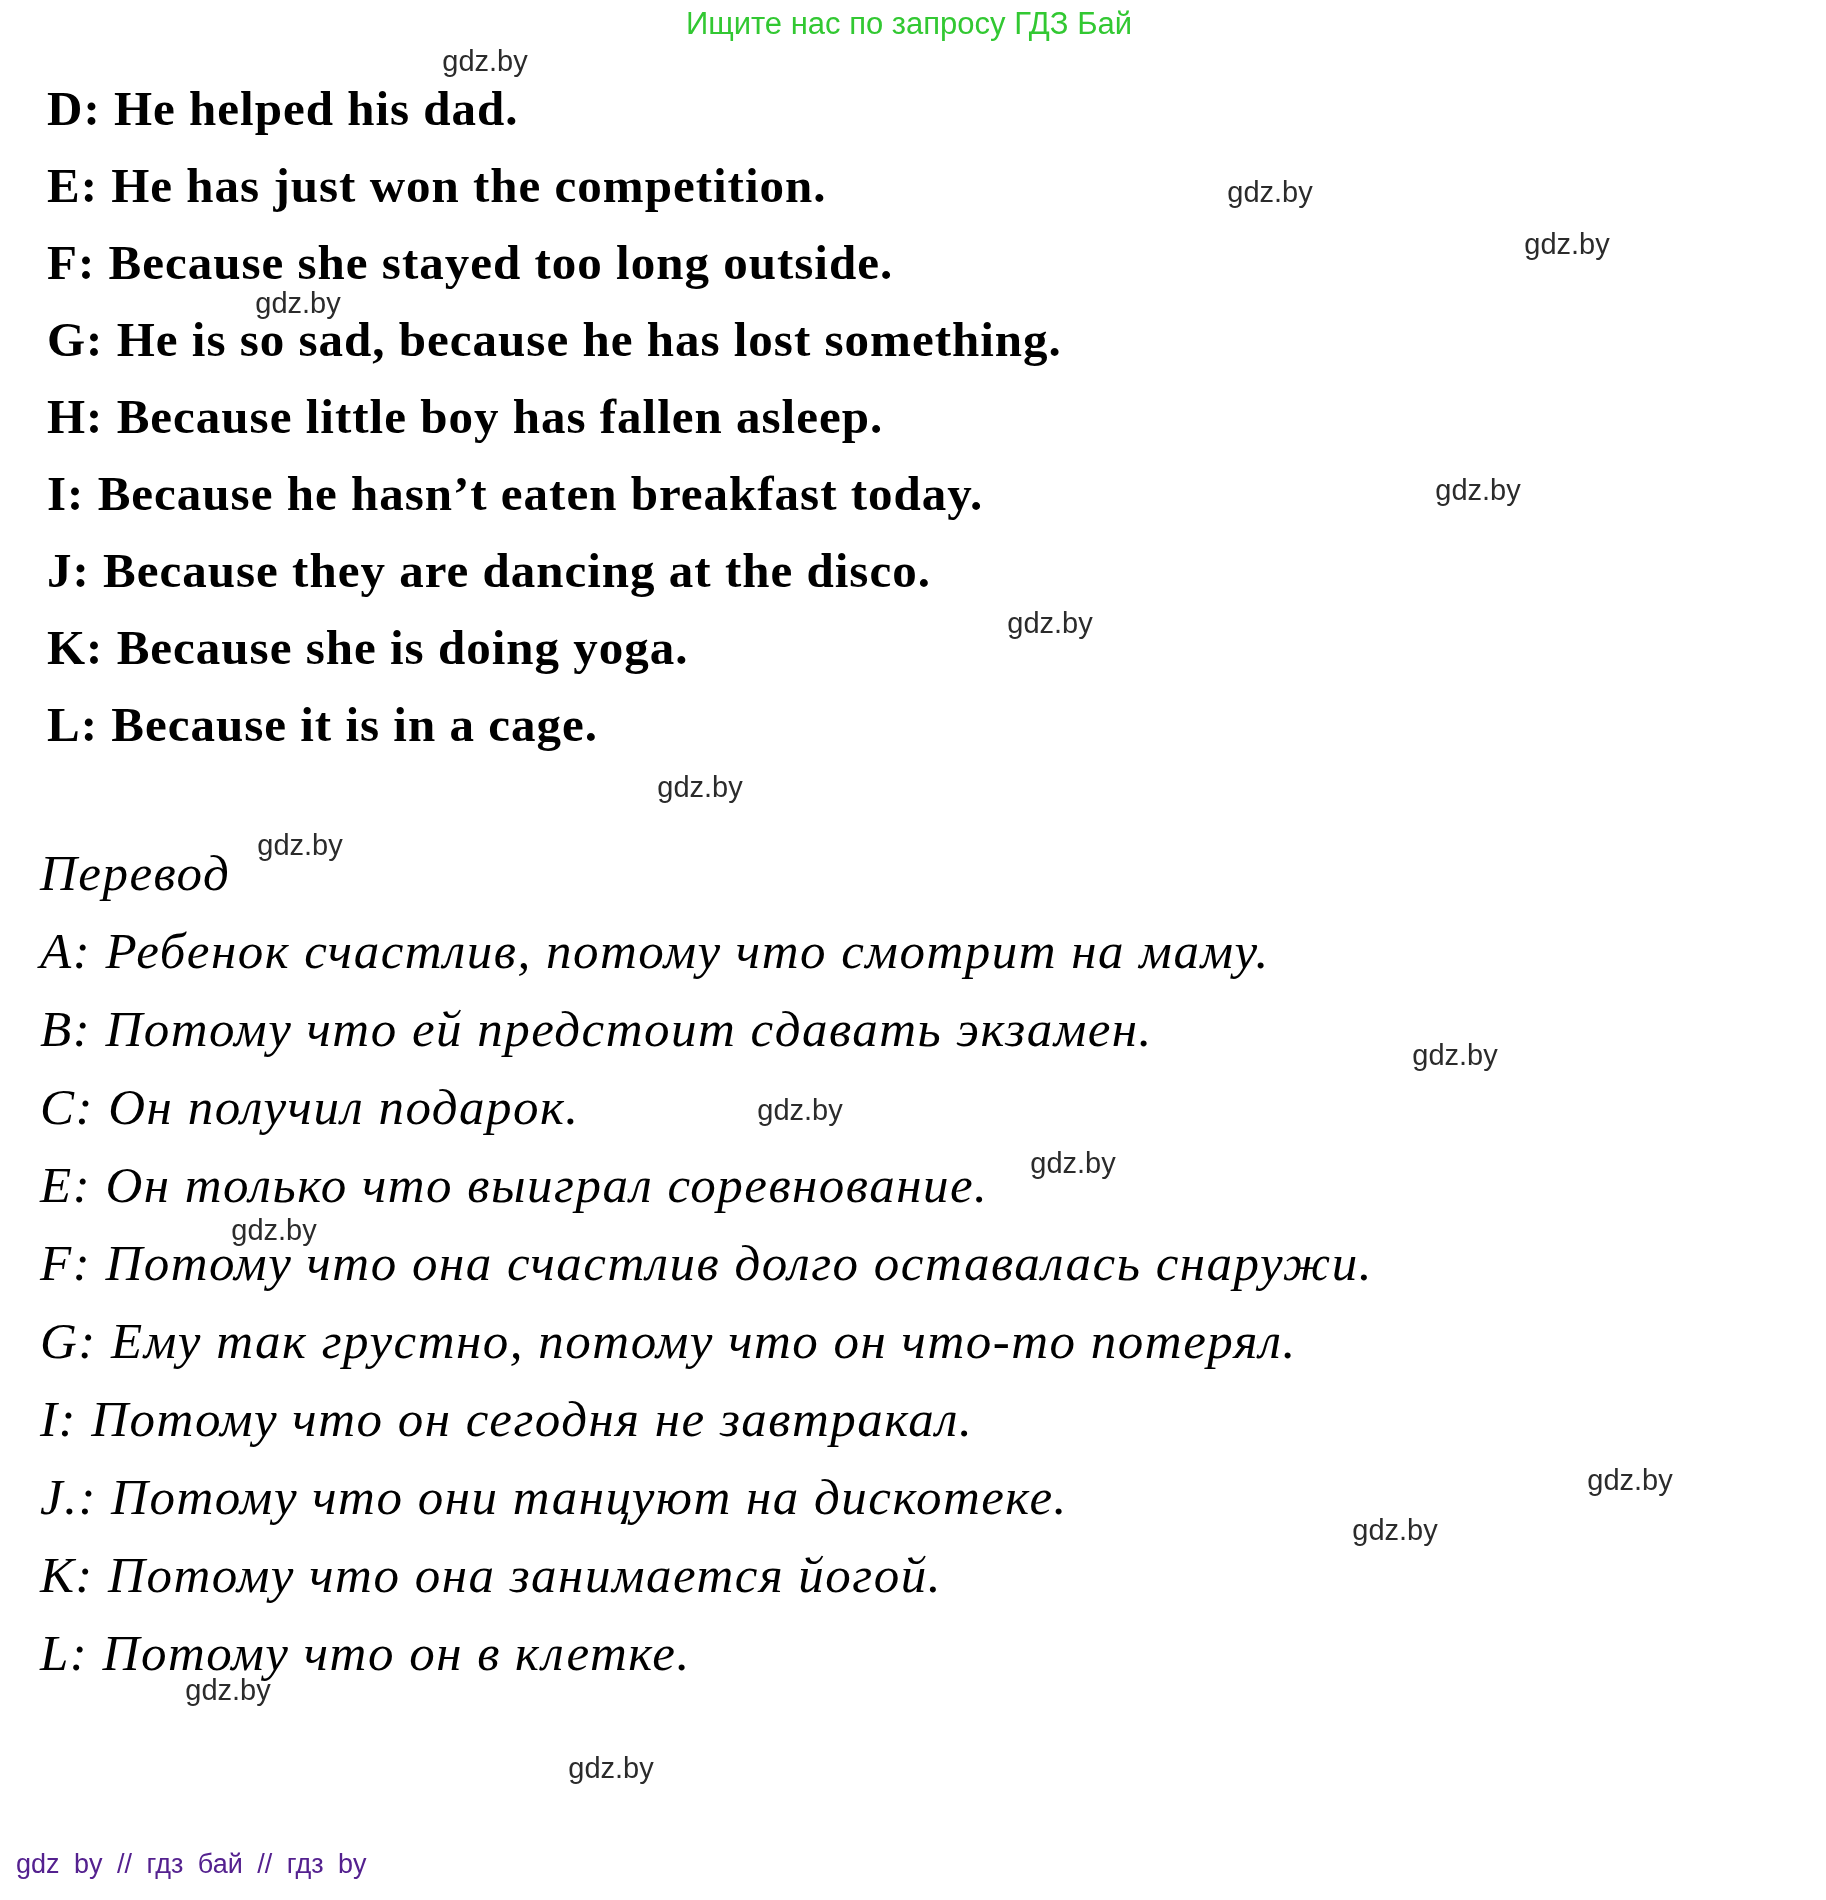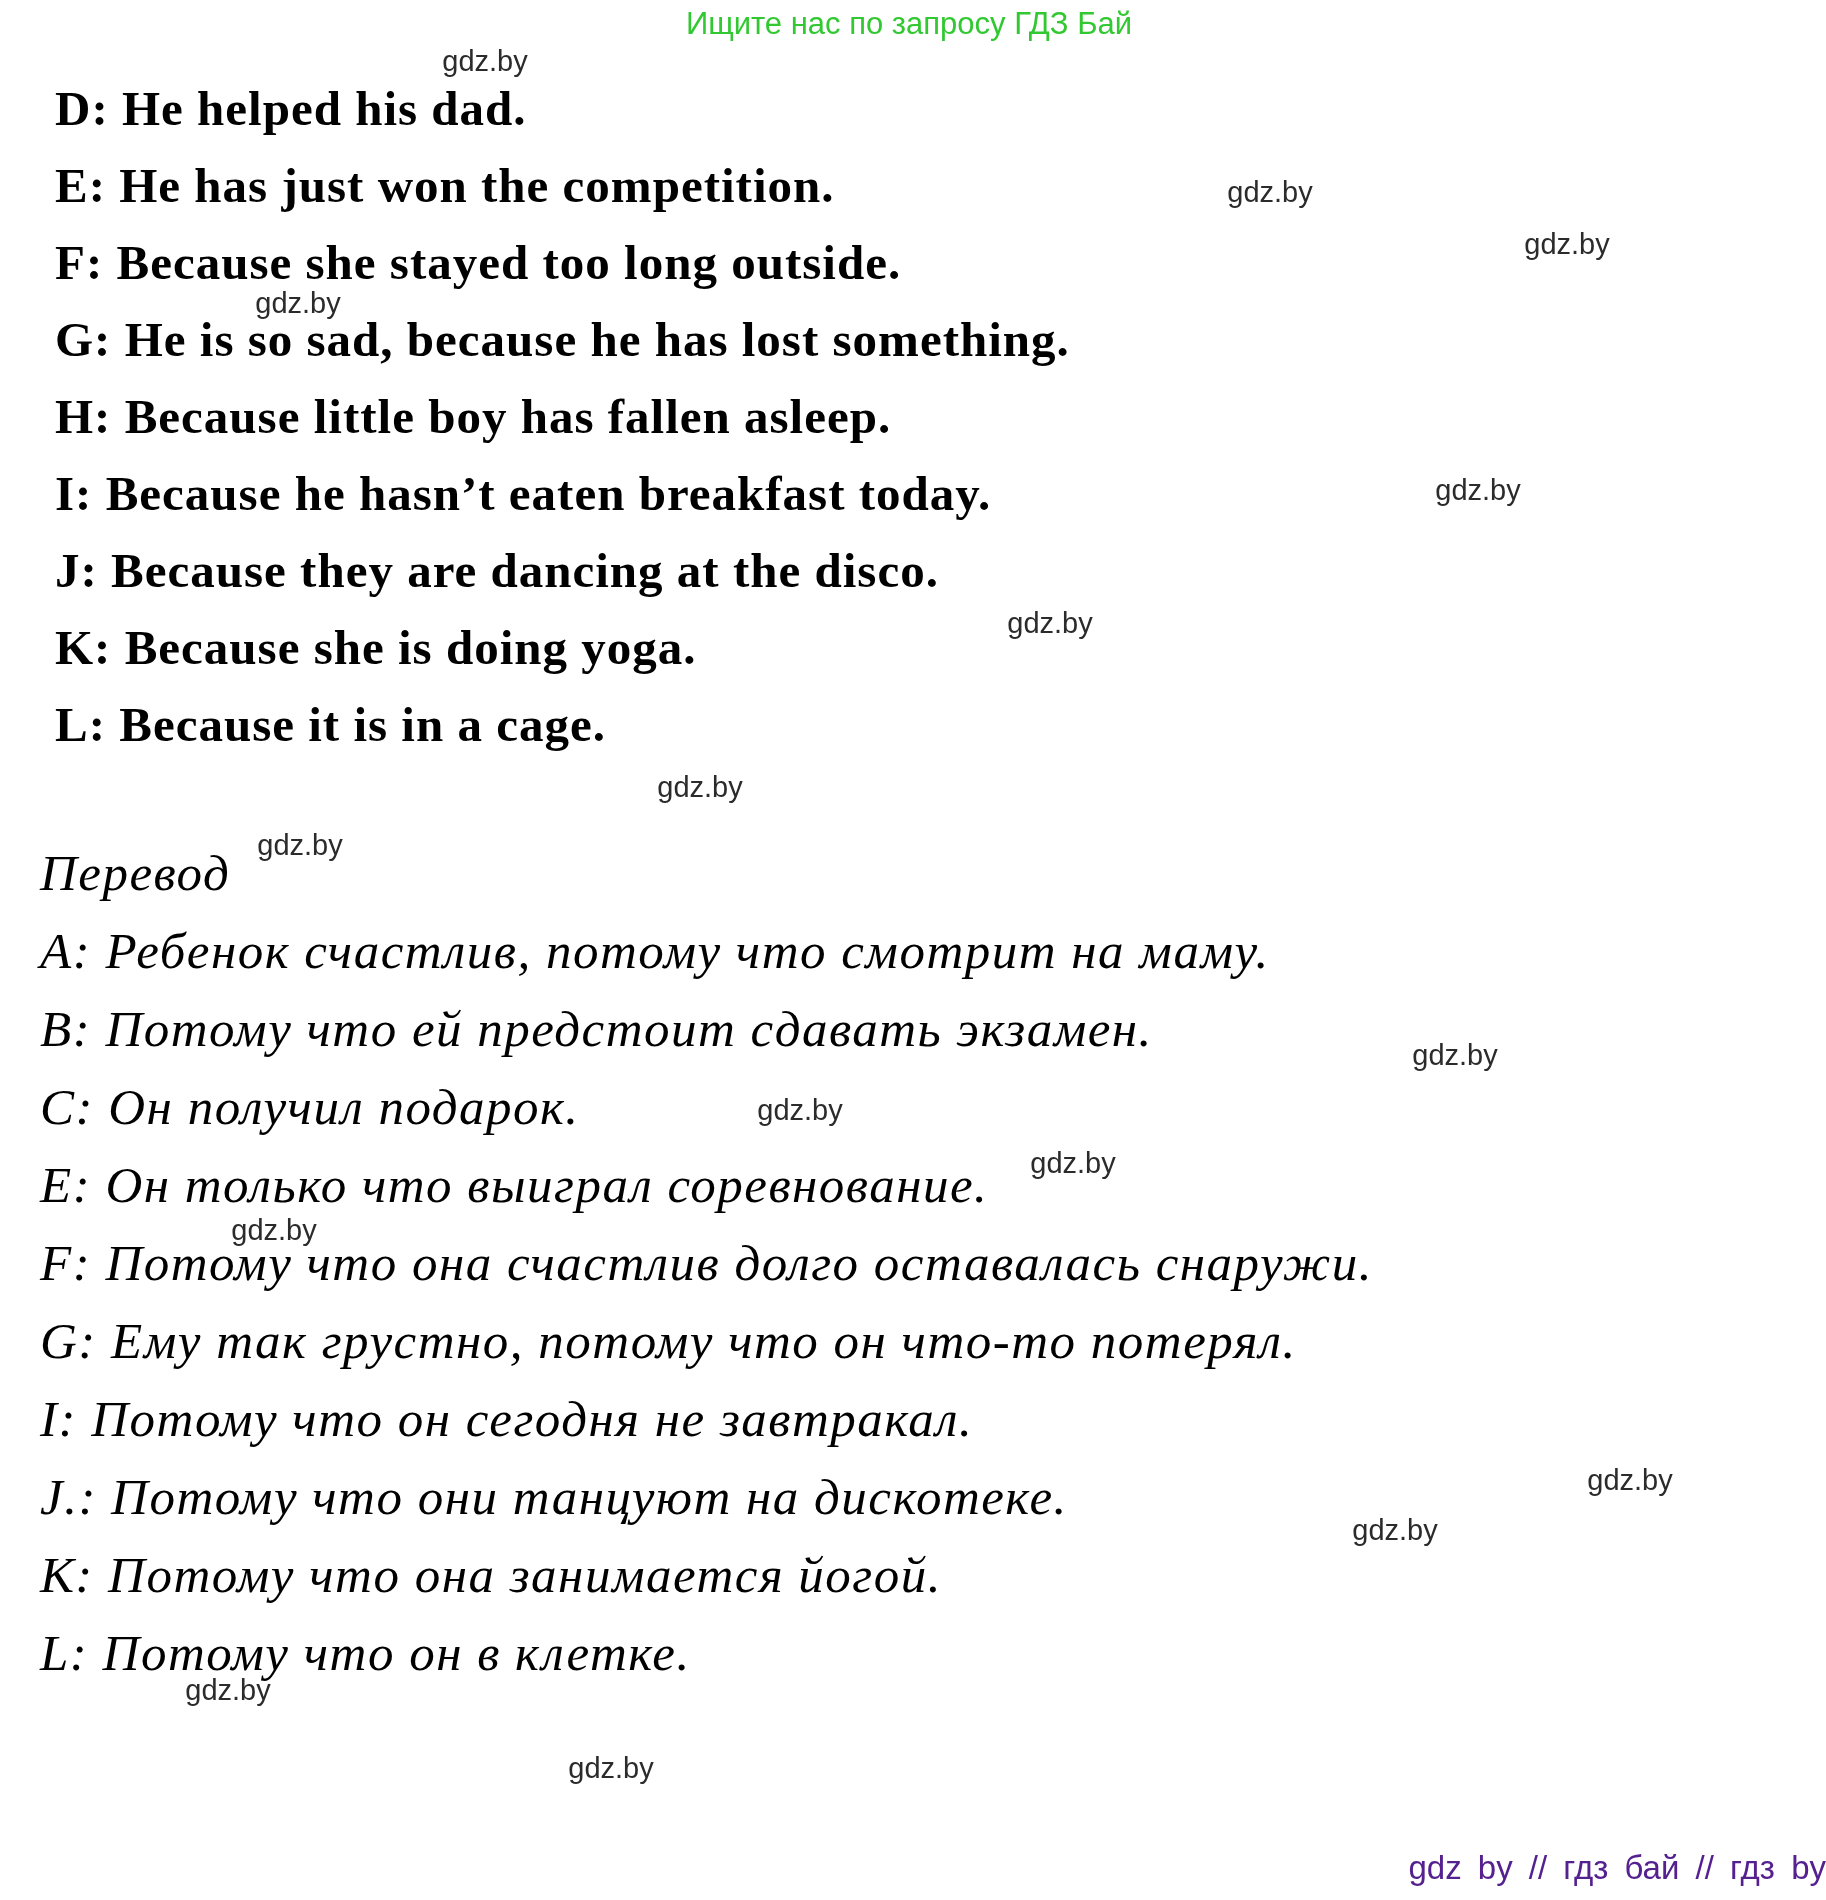--- a/index.html
+++ b/index.html
@@ -22,21 +22,21 @@
     left: 0;
     right: 8px;
     text-align: center;
     font-family: "Liberation Sans", sans-serif;
     font-size: 31px;
     color: var(--promo-green, #32c832);
     white-space: nowrap;
   }
   .en-answers {
     position: absolute;
-    left: 55px;
+    left: 47px;
     top: 70px;
   }
   .en-line {
     font-weight: bold;
     font-size: 49px;
     line-height: 77px;
     letter-spacing: 1px;
     white-space: nowrap;
     color: #000000;
   }
@@ -64,23 +64,23 @@
     font-family: "Liberation Sans", sans-serif;
     font-size: 29px;
     color: var(--wm-gray, #2b2b2b);
     white-space: nowrap;
   }
   .footer {
     position: absolute;
     left: 16px;
     right: 0;
     top: 1849px;
-    text-align: right;
+    text-align: left;
     font-family: "Liberation Sans", sans-serif;
-    font-size: 33px;
+    font-size: 27px;
     word-spacing: 7px;
     color: var(--footer-purple, #54218f);
     white-space: nowrap;
   }
 </style>
 </head>
 <body>
 
 <div class="page">
 

